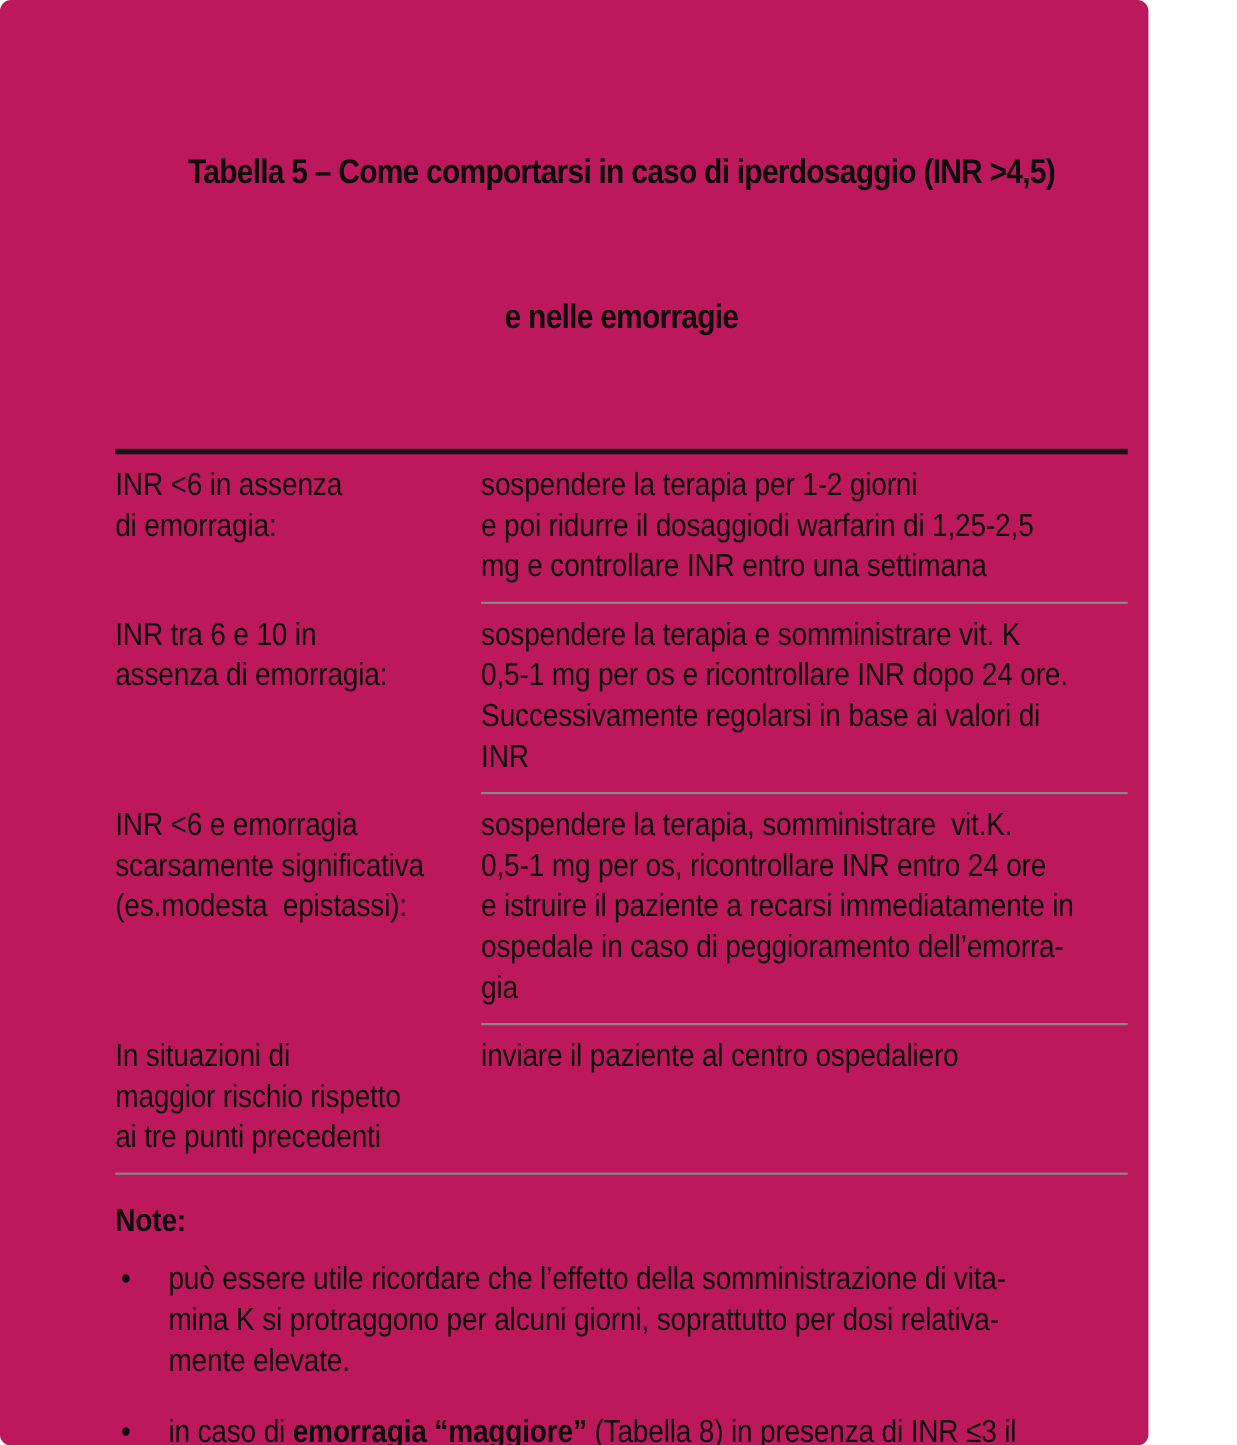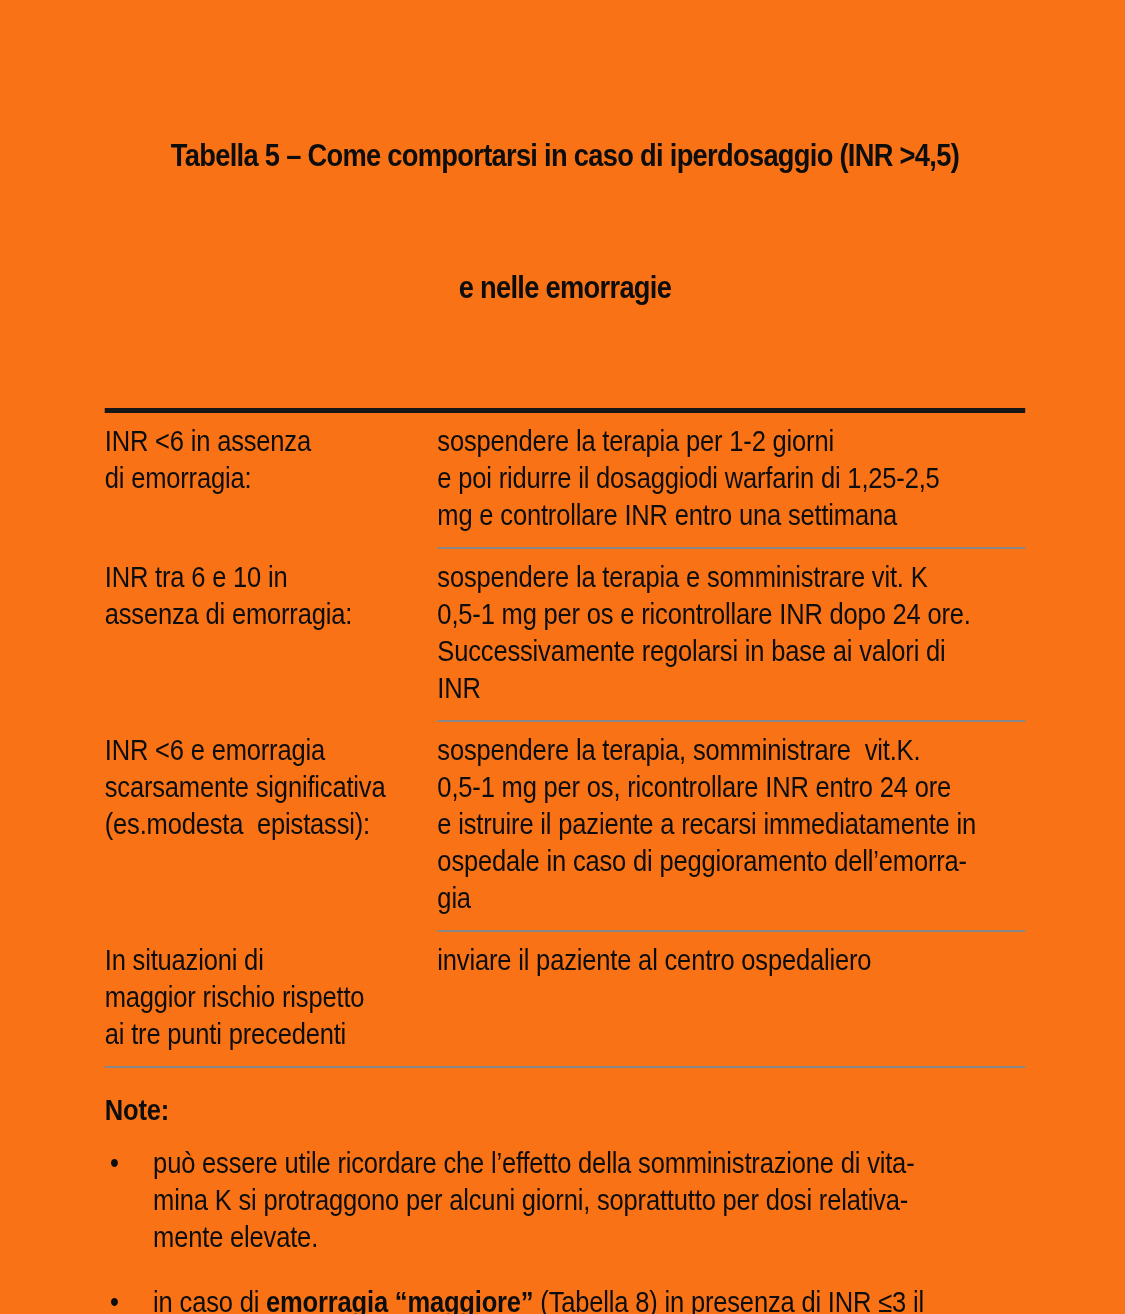--- a/index.html
+++ b/index.html
@@ -10,23 +10,24 @@
   body {
     width: 1125px;
     height: 1314px;
     overflow: hidden;
     font-family: "Liberation Sans", sans-serif;
     color: #0d0d0d;
     -webkit-font-smoothing: antialiased;
   }
   .page {
     position: relative;
-    width: 1125px;
+    width: 1044px;
     height: 1314px;
-    background: #f97316;
+    background: #be185d;
+    border-radius: 10px;
   }
   
   .scalewrap {
     width: 1279px;
     transform: scaleX(0.88);
     transform-origin: 0 0;
     padding: 46px 114px 0 119px;
     box-sizing: border-box;
   }
   .title {

